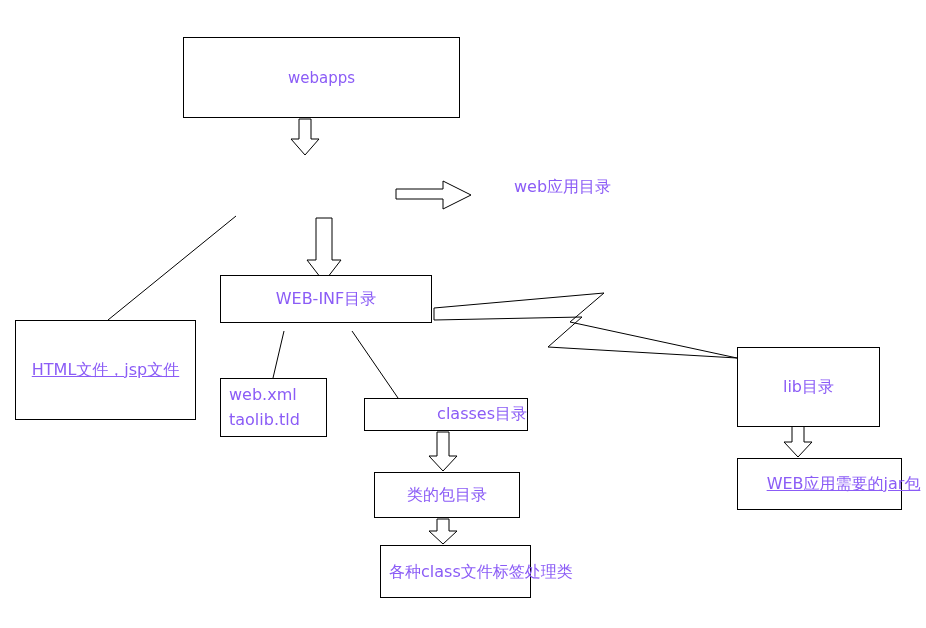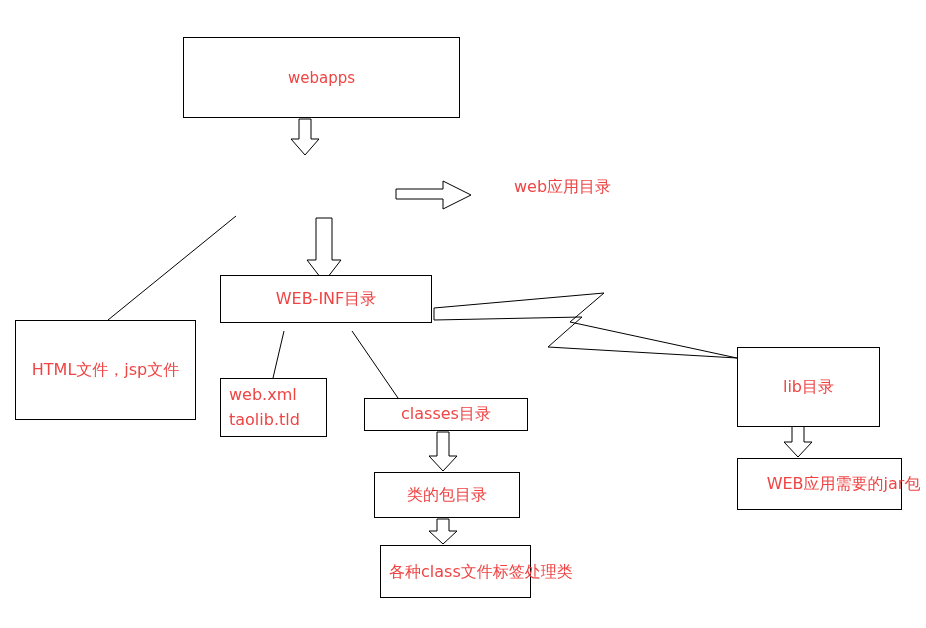--- a/index.html
+++ b/index.html
@@ -6,21 +6,21 @@
     margin: 0;
     padding: 0;
     background: #ffffff;
   }
   .canvas {
     position: relative;
     width: 926px;
     height: 628px;
     background: #ffffff;
     font-family: "DejaVu Sans", "Liberation Sans", sans-serif;
-    color: #ef4444;
+    color: #8b5cf6;
     overflow: hidden;
   }
   .svg-layer {
     position: absolute;
     left: 0;
     top: 0;
     width: 926px;
     height: 628px;
   }
   .conn {
@@ -64,21 +64,21 @@
     width: 200px;
     line-height: 28px;
     font-size: 16px;
   }
   .note {
     position: absolute;
     font-size: 16px;
     white-space: nowrap;
     margin-left: 36px;
   }
-  .nowrap { white-space: nowrap; }
+  .nowrap { white-space: nowrap; text-decoration: underline; }
 </style>
 </head>
 <body>
 
 <div class="canvas">
 
   <svg class="svg-layer" width="926" height="628">
 
     <polygon class="hollow" points="299,119 311,119 311,139 319,139 305,155 291,139 299,139"></polygon>
 
@@ -116,21 +116,21 @@
 
   <div class="node cn" style="left:15px; top:320px; width:181px; height:100px;">
     <span class="nowrap">HTML文件，jsp文件</span>
   </div>
 
   <div class="node cn two-line" style="left:220px; top:378px; width:107px; height:59px;">
     <span>web.xml</span>
     <span>taolib.tld</span>
   </div>
 
-  <div class="node cn" style="left:364px; top:398px; width:164px; height:33px;">
+  <div class="node cn" style="left:364px; top:398px; width:164px; height:33px;justify-content:flex-end;">
     <span>classes目录</span>
   </div>
 
   <div class="node cn" style="left:737px; top:347px; width:143px; height:80px;">
     <span>lib目录</span>
   </div>
 
   <div class="node cn" style="left:374px; top:472px; width:146px; height:46px;">
     <span>类的包目录</span>
   </div>

